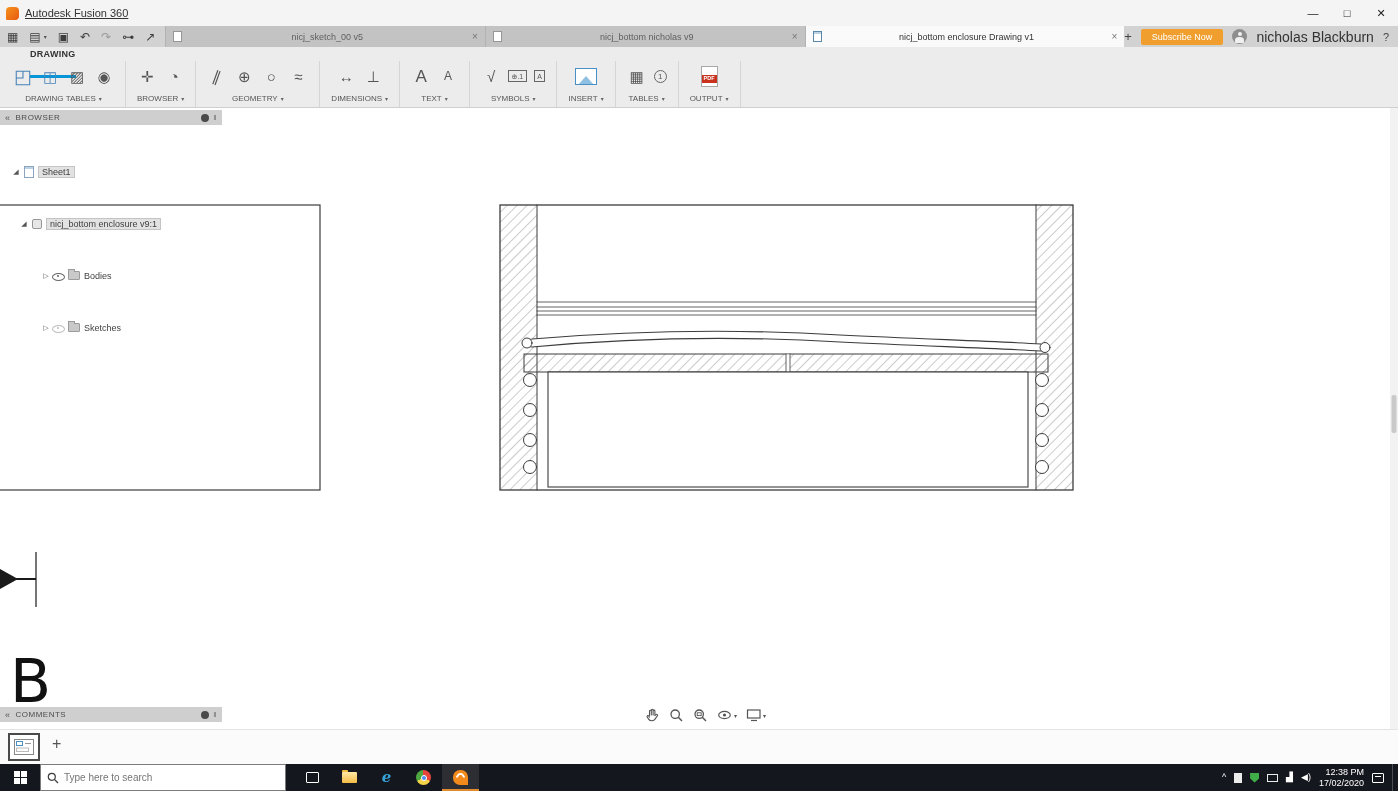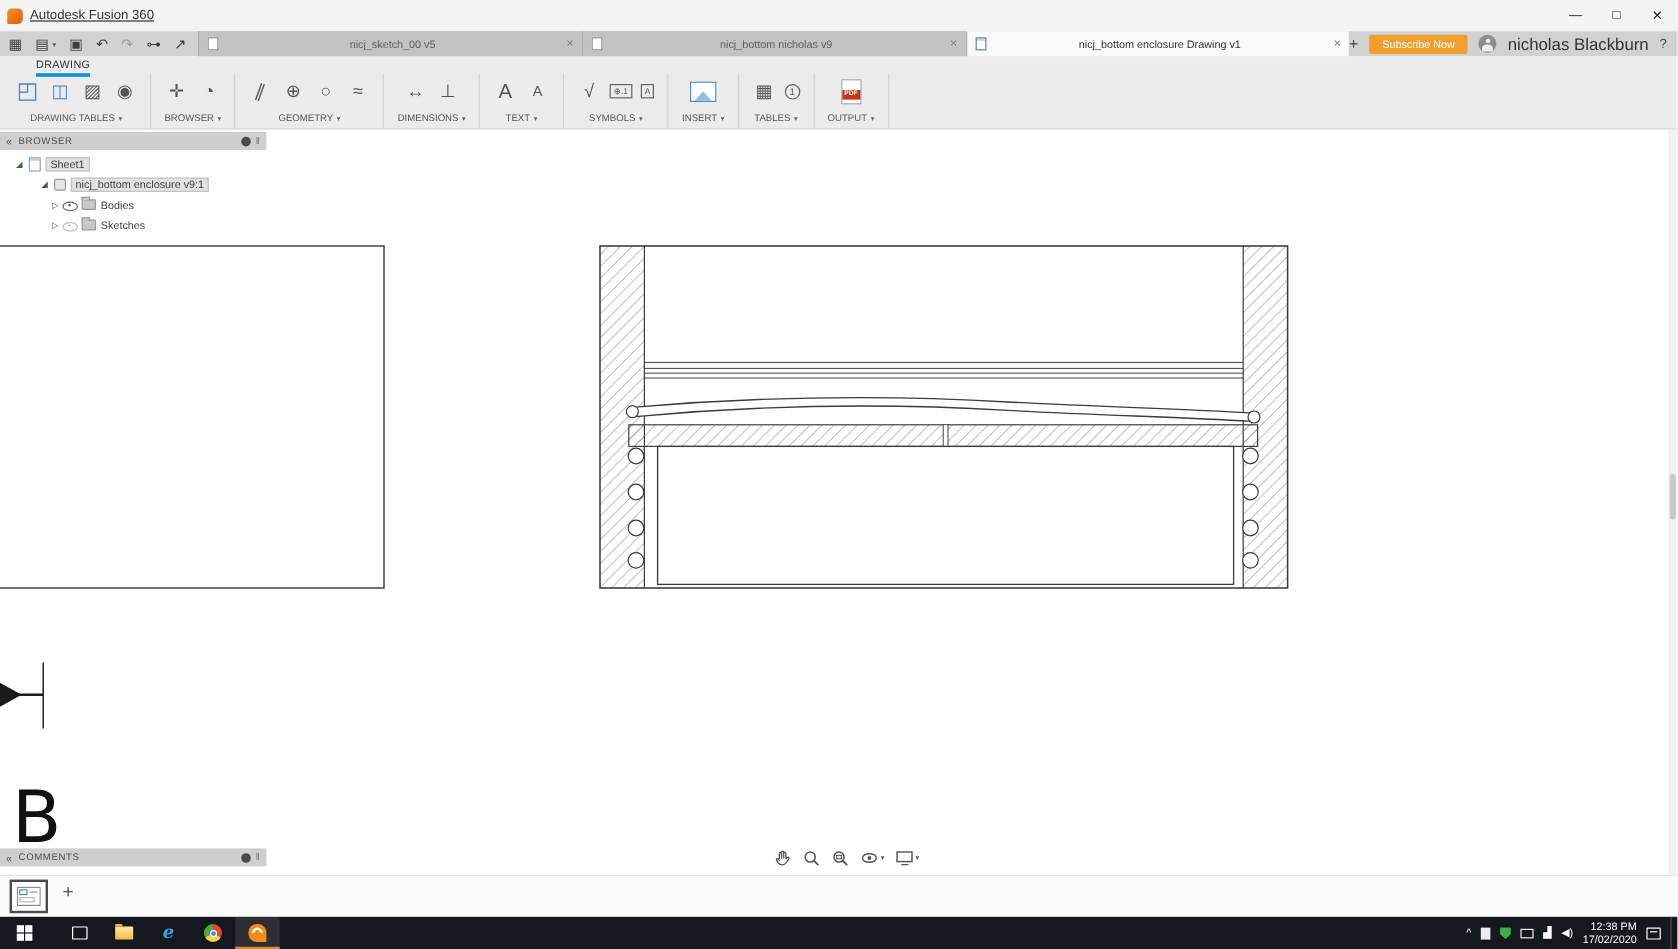--- a/index.html
+++ b/index.html
@@ -29,21 +29,21 @@
   .add-tab { font-size:13px; color:#444; }
   .subscribe-btn { background:#f09f2e; color:#fff; font-size:9px; padding:3px 11px; border-radius:2px; white-space:nowrap; }
   .avatar { width:15px; height:15px; border-radius:50%; background:#8d8d8d; position:relative; overflow:hidden; }
   .avatar::before { content:""; position:absolute; top:3px; left:5.5px; width:4px; height:4px; border-radius:50%; background:#f0f0f0; }
   .avatar::after { content:""; position:absolute; top:8px; left:3px; width:9px; height:6px; border-radius:50% 50% 0 0; background:#f0f0f0; }
   .username { font-size:14px; color:#333; white-space:nowrap; }
   .help { font-size:11px; color:#444; }
 
   
   .ribbon { position:absolute; top:47px; left:0; width:100%; height:61px; background:#ececec; border-bottom:1px solid #cfcfcf; }
-  .workspace-tab { position:absolute; top:2px; left:30px; font-size:9px; font-weight:normal; color:#333; letter-spacing:.3px; padding-bottom:2px; border-bottom:3px solid #0696d7; }
+  .workspace-tab { position:absolute; top:2px; left:30px; font-size:9px; font-weight:bold; color:#333; letter-spacing:.3px; padding-bottom:16px; border-bottom:3px solid #0696d7; }
   .ribbon-groups { position:absolute; top:14px; left:2px; display:flex; height:46px; }
   .rgroup { display:flex; flex-direction:column; align-items:center; justify-content:space-between; padding:0 11px; border-right:1px solid #d5d5d5; }
   .ricons { display:flex; align-items:center; gap:7px; height:28px; margin-top:1px; }
   .ricon { min-width:20px; height:24px; display:flex; align-items:center; justify-content:center; font-size:15px; color:#555; line-height:1; }
   .ricon.blue { color:#4a84b8; }
   .ricon.bigA { font-size:17px; }
   .ricon.smallA { font-size:12px; }
   .rlabel { display:flex; align-items:center; gap:3px; font-size:8px; color:#555; margin-bottom:4px; white-space:nowrap; }
   .rcaret { font-size:6px; color:#666; }
   .box-ico { border:1px solid #666; font-size:7px; color:#555; padding:1.5px 2.5px; line-height:1; }
@@ -61,21 +61,21 @@
   .panel { position:absolute; left:0; width:222px; z-index:5; }
   .panel-bar { height:15px; background:rgba(203,203,203,.93); display:flex; align-items:center; gap:5px; padding:0 5px; font-size:8px; color:#4c4c4c; letter-spacing:.5px; }
   .panel-bar .bar-title { flex:0 0 auto; }
   .bar-right { margin-left:auto; display:flex; align-items:center; gap:4px; }
   .bar-circle { width:8px; height:8px; border-radius:50%; background:#4a4a4a; }
   .bar-grip { font-size:8px; color:#6e6e6e; }
   .bar-collapse { font-size:9px; color:#555; }
   .browser-panel { top:2px; }
   .comments-panel { bottom:7px; }
   .tree { padding-top:3px; display:flex; flex-direction:column; }
-  .tree-row { height:17px; display:flex; align-items:center; font-size:9px; color:#3f3f3f; }
+  .tree-row { height:17px; display:flex; align-items:center; font-size:9px; color:#3f3f3f;margin-top:35px; }
   .tw { width:12px; font-size:7px; color:#555; text-align:center; flex:0 0 auto; }
   .sheet-ico { width:10px; height:12px; background:#fff; border:1px solid #8aa5bd; box-shadow:inset 0 2px 0 #bcd2e8; margin:0 4px 0 2px; flex:0 0 auto; }
   .comp-ico { width:10px; height:10px; background:#e6e6e6; border:1px solid #979797; border-radius:2px; margin:0 4px 0 2px; flex:0 0 auto; }
   .eye-ico { width:12px; height:10px; position:relative; margin-right:4px; flex:0 0 auto; }
   .eye-ico::before { content:""; position:absolute; top:2px; left:0; width:11px; height:6px; border:1px solid #666; border-radius:50%; }
   .eye-ico::after { content:""; position:absolute; top:4.5px; left:4.5px; width:2px; height:2px; border-radius:50%; background:#666; }
   .eye-ico.off::before { border-color:#bdbdbd; }
   .eye-ico.off::after { background:#bdbdbd; }
   .folder-ico { width:12px; height:9px; background:#c9c9c9; border:1px solid #9b9b9b; border-radius:1px; margin-right:4px; position:relative; flex:0 0 auto; }
   .folder-ico::before { content:""; position:absolute; top:-3px; left:-1px; width:5px; height:2px; background:#c9c9c9; border:1px solid #9b9b9b; border-bottom:none; }
@@ -347,21 +347,21 @@
         <span class="bar-circle"></span>
         <span class="bar-grip">‖</span>
       </span>
     </div>
     <div class="tree">
       <div class="tree-row" style="padding-left:10px">
         <span class="tw">◢</span>
         <span class="sheet-ico"></span>
         <span class="tree-label boxed">Sheet1</span>
       </div>
-      <div class="tree-row" style="padding-left:31px">
+      <div class="tree-row" style="padding-left:18px">
         <span class="tw">◢</span>
         <span class="comp-ico"></span>
         <span class="tree-label boxed">nicj_bottom enclosure v9:1</span>
       </div>
       <div class="tree-row" style="padding-left:40px">
         <span class="tw">▷</span>
         <span class="eye-ico"></span>
         <span class="folder-ico"></span>
         <span class="tree-label">Bodies</span>
       </div>
@@ -434,20 +434,27 @@
 </div>
 
 <div class="taskbar">
   <div class="tb-slot start">
     <span class="win-grid">
       <span class="wsq"></span>
         <span class="wsq"></span>
         <span class="wsq"></span>
         <span class="wsq"></span>
     </span>
+  </div>
+  <div class="search">
+    <svg width="12" height="12" viewBox="0 0 12 12">
+        <circle cx="4.8" cy="4.8" r="3.5" fill="none" stroke="#3c3c3c" stroke-width="1.2"></circle>
+        <line x1="7.4" y1="7.4" x2="11" y2="11" stroke="#3c3c3c" stroke-width="1.3"></line>
+      </svg>
+    <input type="text" placeholder="Type here to search" style="">
   </div>
   <div class="tb-slot" style="margin-left:8px">
     <span class="taskview-ico"></span>
   </div>
   <div class="tb-slot">
     <span class="folder-tb"></span>
   </div>
   <div class="tb-slot">
     <span class="ie-ico">e</span>
   </div>

